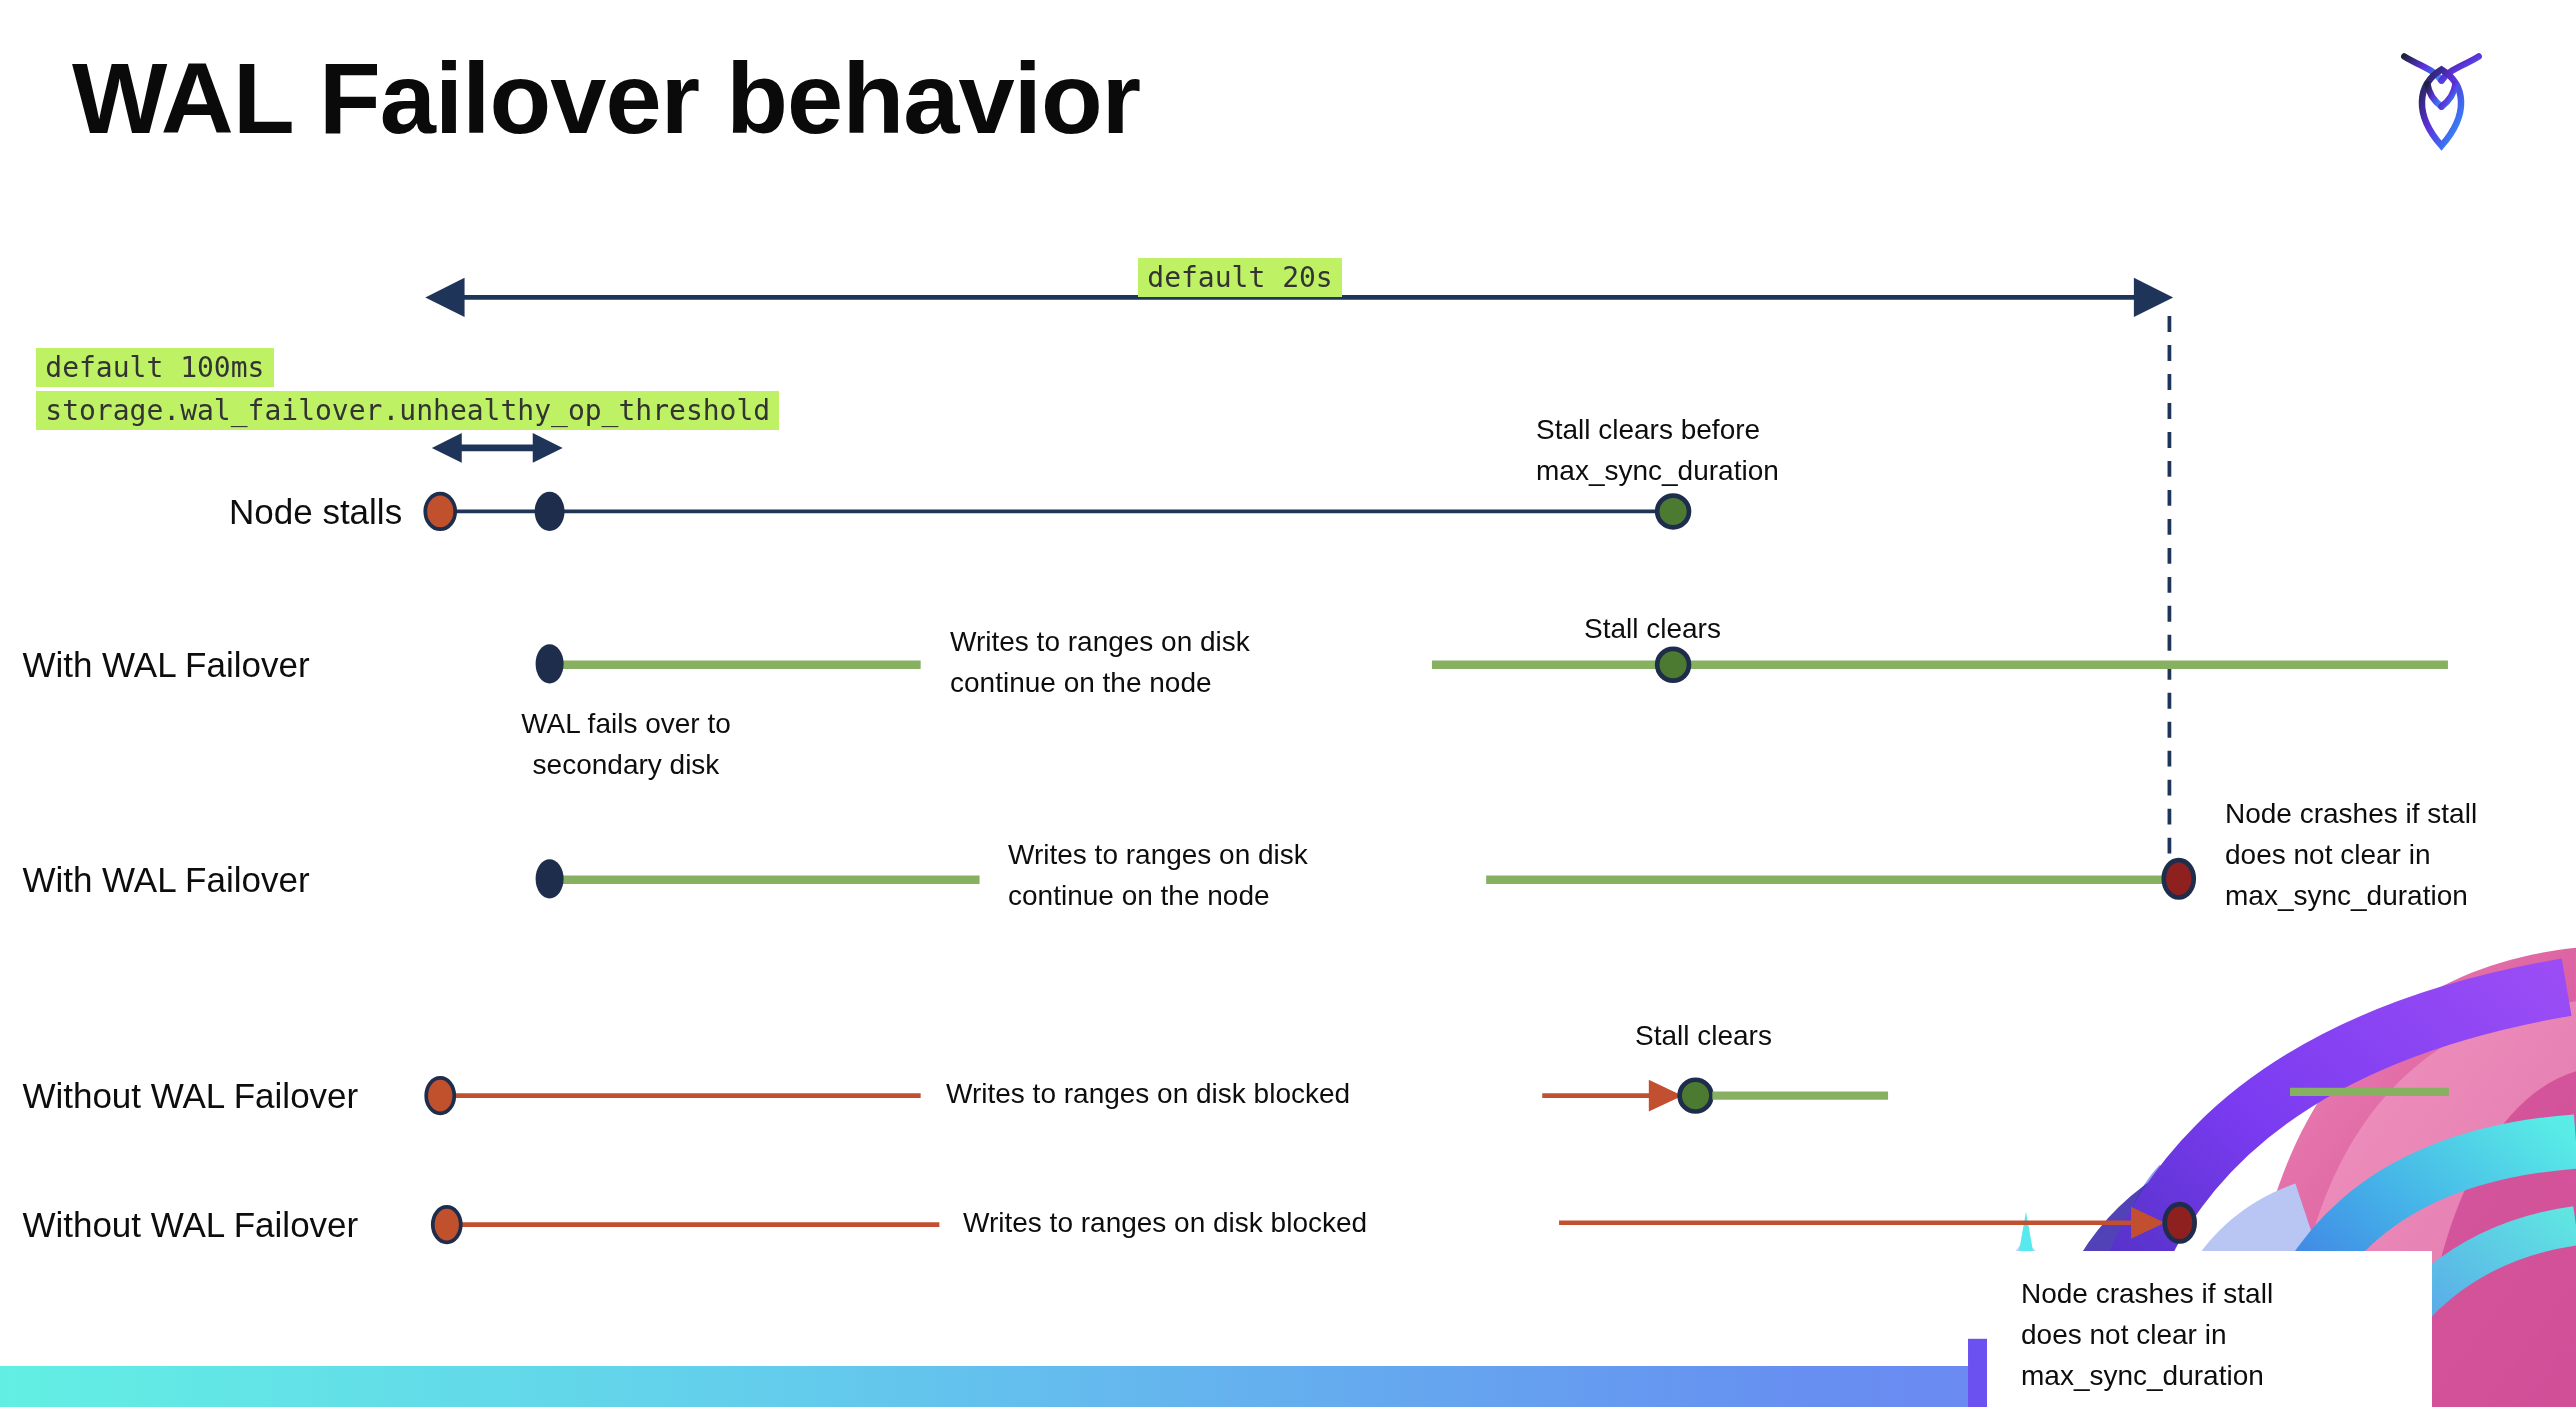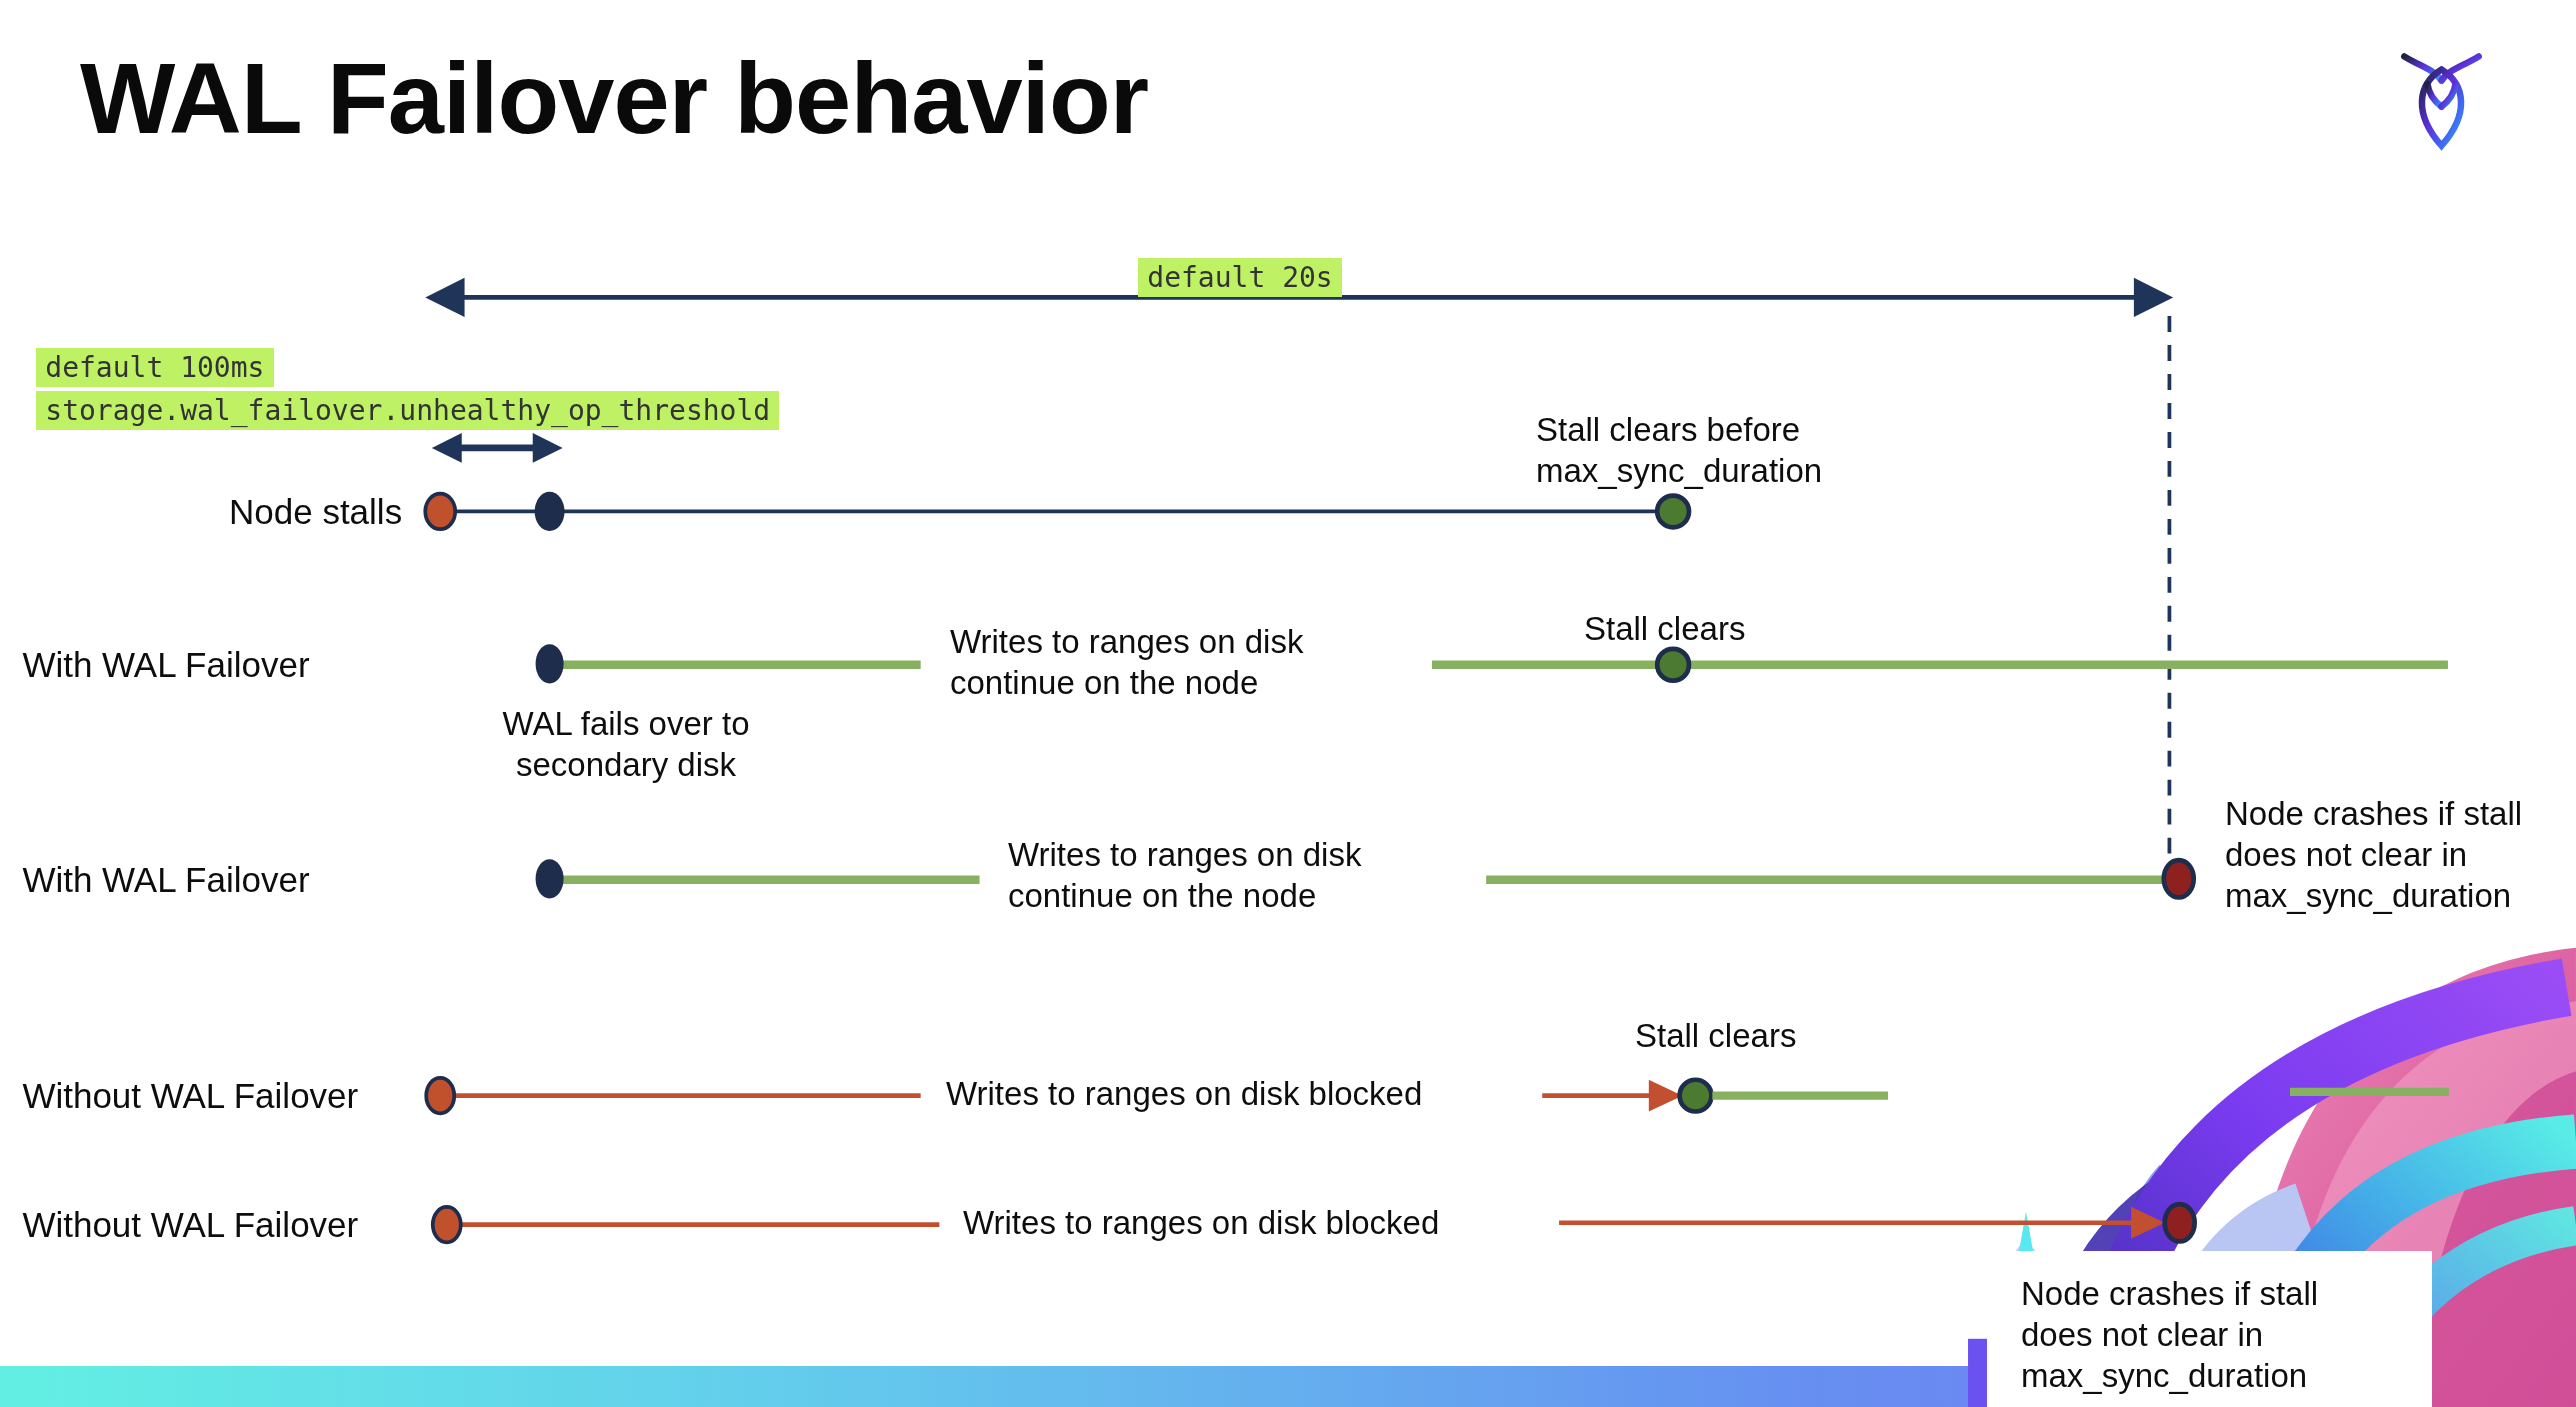--- a/index.html
+++ b/index.html
@@ -1,34 +1,34 @@
 <!DOCTYPE html>
 <html style="font-size:15px"><head>
 <meta charset="utf-8">
 <style>
   html,body{margin:0;padding:0;background:#ffffff;}
   .slide{
     position:relative;width:2576px;height:1408px;background:#ffffff;
     overflow:hidden;font-family:"Liberation Sans",sans-serif;color:#0d0d0d;
   }
   .page-title{
-    position:absolute;left:80px;top:41px;font-size:101px;font-weight:800;
+    position:absolute;left:72px;top:41px;font-size:101px;font-weight:800;
     letter-spacing:-0.9px;color:#0a0a0a;margin:0;
   }
   .mono-chip{
     position:absolute;font-family:"DejaVu Sans Mono","Liberation Mono",monospace;
     font-size:28px;line-height:37px;color:#333333;background:#bef264;
     padding:0.9px 9.3px;white-space:nowrap;z-index:4;
   }
   .row-label{
     position:absolute;font-size:35px;line-height:43px;color:#0d0d0d;
     white-space:nowrap;z-index:4;
   }
   .ann{
-    position:absolute;font-size:33px;line-height:41px;color:#0d0d0d;
+    position:absolute;font-size:28px;line-height:41px;color:#0d0d0d;
     white-space:pre-line;z-index:4;
   }
   .ann.center{text-align:center;}
   .diagram-svg{position:absolute;left:0;top:0;z-index:3;}
   .decor-svg{position:absolute;left:1968px;top:931px;z-index:1;}
   .logo-svg{position:absolute;left:2395px;top:45px;z-index:4;}
   .bottom-bar{
     position:absolute;left:0;bottom:0;width:2576px;height:42px;z-index:0;
     background:linear-gradient(90deg,#62efe3 0%,#63cdec 30%,#668ff1 70%,#7b79f3 100%);
   }

